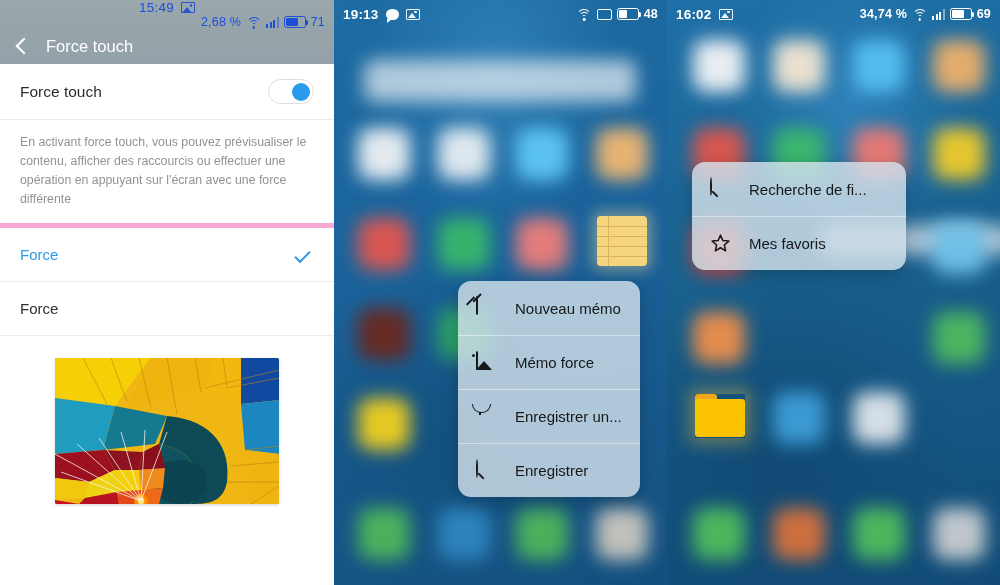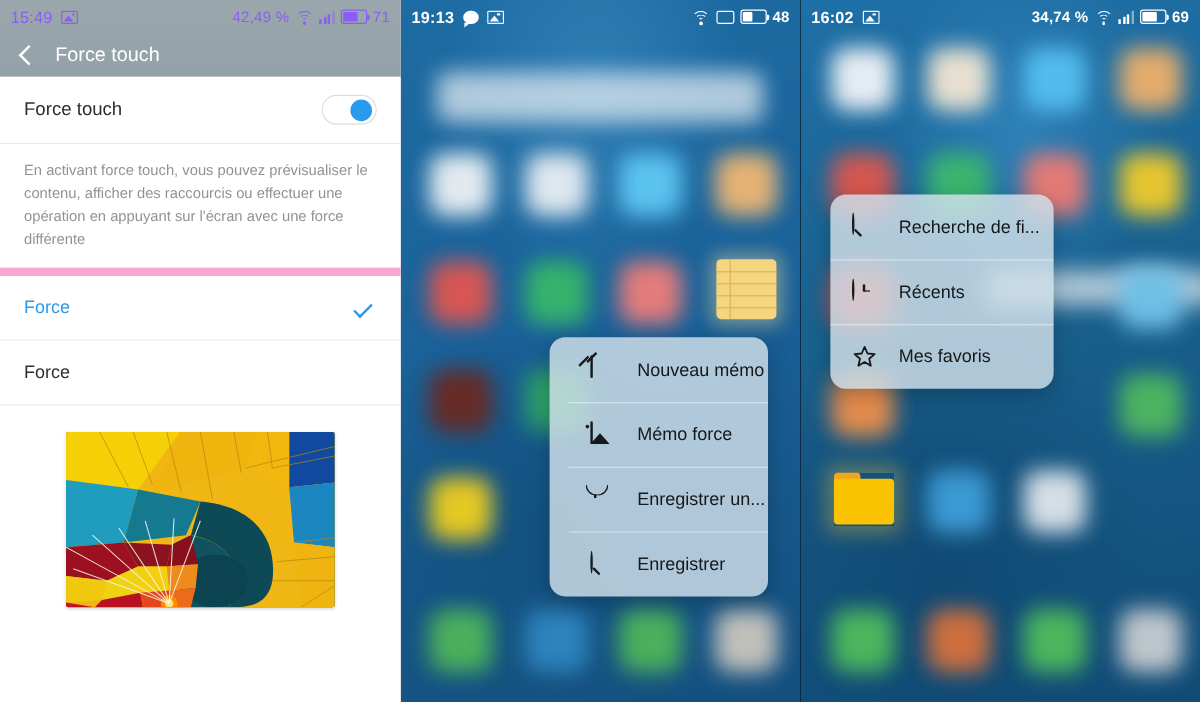--- a/index.html
+++ b/index.html
@@ -12,21 +12,21 @@
   .panel1 { width:334px; background:#ffffff; }
   .panel2 { width:333px; }
   .panel3 { width:333px; }
 
   
   .statusbar { position:absolute; top:0; left:0; right:0; height:28px;
                display:flex; align-items:center; padding:0 9px; z-index:40;
                font-size:13.5px; letter-spacing:.2px; }
   .sb-left { display:flex; align-items:center; gap:7px; }
   .sb-right { margin-left:auto; display:flex; align-items:center; gap:5px; font-size:12.5px; }
-  .sb-gray { color:#8b5cf6; }
+  .sb-gray { color:#1d4ed8;flex-direction:column; }
   .sb-white { color:#ffffff;font-weight:bold; }
 
   .ic { display:inline-block; }
   .ic-picture { width:14px; height:11px; border:1.6px solid currentColor; border-radius:1px;
                 position:relative; opacity:.92; }
   .ic-picture::after{ content:""; position:absolute; left:1px; bottom:0.5px; width:0; height:0;
                 border-left:4px solid transparent; border-right:4px solid transparent;
                 border-bottom:5px solid currentColor; }
   .ic-picture::before{ content:""; position:absolute; right:1.5px; top:1.2px; width:2.6px; height:2.6px;
                 border-radius:50%; background:currentColor; }
@@ -72,21 +72,21 @@
 
   .row-toggle { height:56px; display:flex; align-items:center; padding:0 20px;
                 border-bottom:1px solid #e9eaeb; }
   .row-toggle .label { font-size:15.5px; color:#2c2c2c; }
   .switch { margin-left:auto; width:46px; height:25px; border-radius:13px;
             background:#ffffff; border:1.3px solid #dcdfe1; position:relative; }
   .switch .knob { position:absolute; right:3px; top:2.6px; width:18px; height:18px;
             border-radius:50%; background:#2a9bec; }
 
   .desc { padding:13px 20px 14px 20px; font-size:12.3px; line-height:1.55; color:#909396;
-          border-bottom:7px solid #f9a8d4; }
+          border-bottom:5px solid #f9a8d4; }
 
   .section-head { height:32px; background:#eceff0; display:flex; align-items:center;
           padding:0 20px; font-size:12.3px; color:#95989a; }
 
   .opt-row { height:54px; display:flex; align-items:center; padding:0 20px;
           border-bottom:1px solid #ececec; font-size:15px; color:#2f2f2f; }
   .opt-row.sel { color:#2b9ae8; }
   .check { margin-left:auto; width:15px; height:8px; border-left:2.2px solid #2b9ae8;
           border-bottom:2.2px solid #2b9ae8; transform:rotate(-45deg); margin-right:4px; }
 
@@ -186,21 +186,21 @@
   <div class="panel panel1">
 
     <div class="p1-header"></div>
 
     <div class="statusbar sb-gray">
       <div class="sb-left">
         <span>15:49</span>
         <span class="ic ic-picture"></span>
       </div>
       <div class="sb-right">
-        <span>42,49 %</span>
+        <span>2,68 %</span>
         <span class="ic ic-wifi">
             <i></i>
             <i></i>
             <i></i>
             <b></b>
           </span>
         <span class="ic ic-signal">
             <u></u>
             <u></u>
             <u></u>
@@ -353,21 +353,21 @@
             <b></b>
           </span>
         <span class="ic ic-rect"></span>
         <span class="ic ic-batt">
             <span style="width:48%"></span>
           </span>
         <span>48</span>
       </div>
     </div>
 
-    <div class="ctx" style="left:124px; top:281px; width:182px;padding-left:16px;">
+    <div class="ctx" style="left:124px; top:281px; width:182px;">
       <div class="ctx-item">
         <span class="ctx-ic"><span class="g-compose"></span></span>
         <span class="ctx-label">Nouveau mémo</span>
       </div>
       <div class="ctx-item">
         <span class="ctx-ic"><span class="g-photo"></span></span>
         <span class="ctx-label">Mémo force</span>
       </div>
       <div class="ctx-item">
         <span class="ctx-ic"><span class="g-mic"></span></span>
@@ -435,28 +435,24 @@
             <u></u>
             <u></u>
           </span>
         <span class="ic ic-batt">
             <span style="width:69%"></span>
           </span>
         <span>69</span>
       </div>
     </div>
 
-    <div class="ctx" style="left:25px; top:162px; width:186px;">
+    <div class="ctx" style="left:25px; top:162px; width:214px;">
       <div class="ctx-item">
         <span class="ctx-ic"><span class="g-search"></span></span>
         <span class="ctx-label">Recherche de fi...</span>
-      </div>
-      <div class="ctx-item">
-        <span class="ctx-ic"><span class="g-clock"></span></span>
-        <span class="ctx-label">Récents</span>
       </div>
       <div class="ctx-item">
         <span class="ctx-ic">
           <span class="g-star">
             <svg viewBox="0 0 24 24" fill="none" stroke="currentColor" stroke-width="1.8" stroke-linejoin="round">
               <polygon points="12,2.5 14.9,9.1 22,9.7 16.6,14.4 18.2,21.4 12,17.7 5.8,21.4 7.4,14.4 2,9.7 9.1,9.1"></polygon>
             </svg>
           </span>
         </span>
         <span class="ctx-label">Mes favoris</span>

